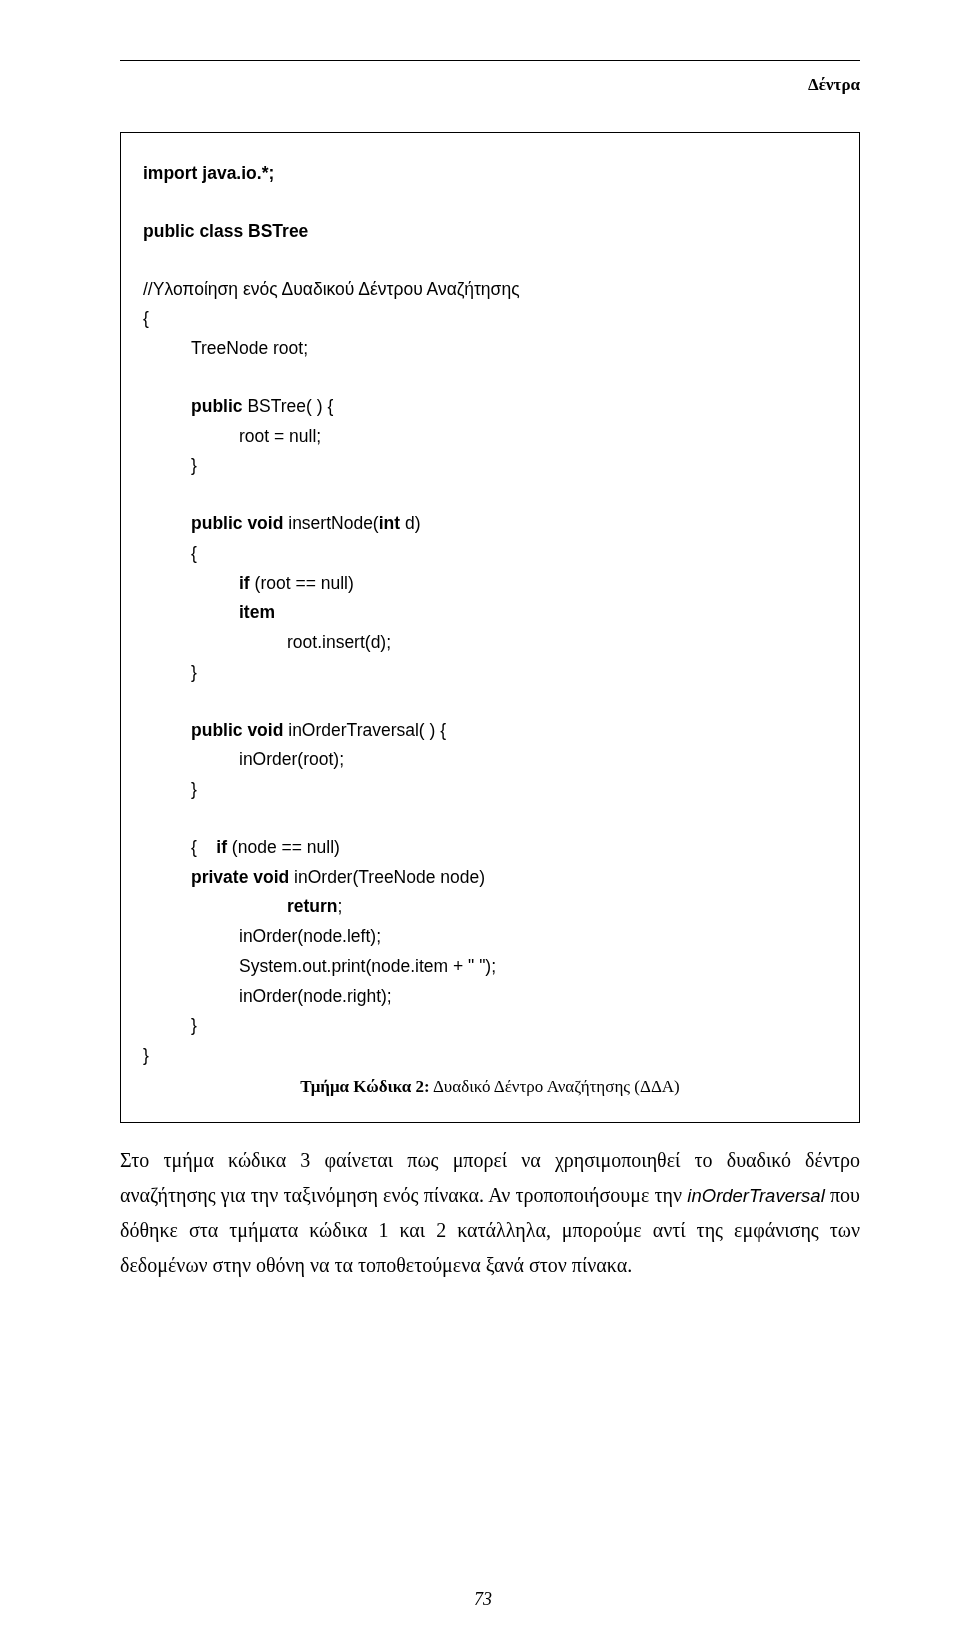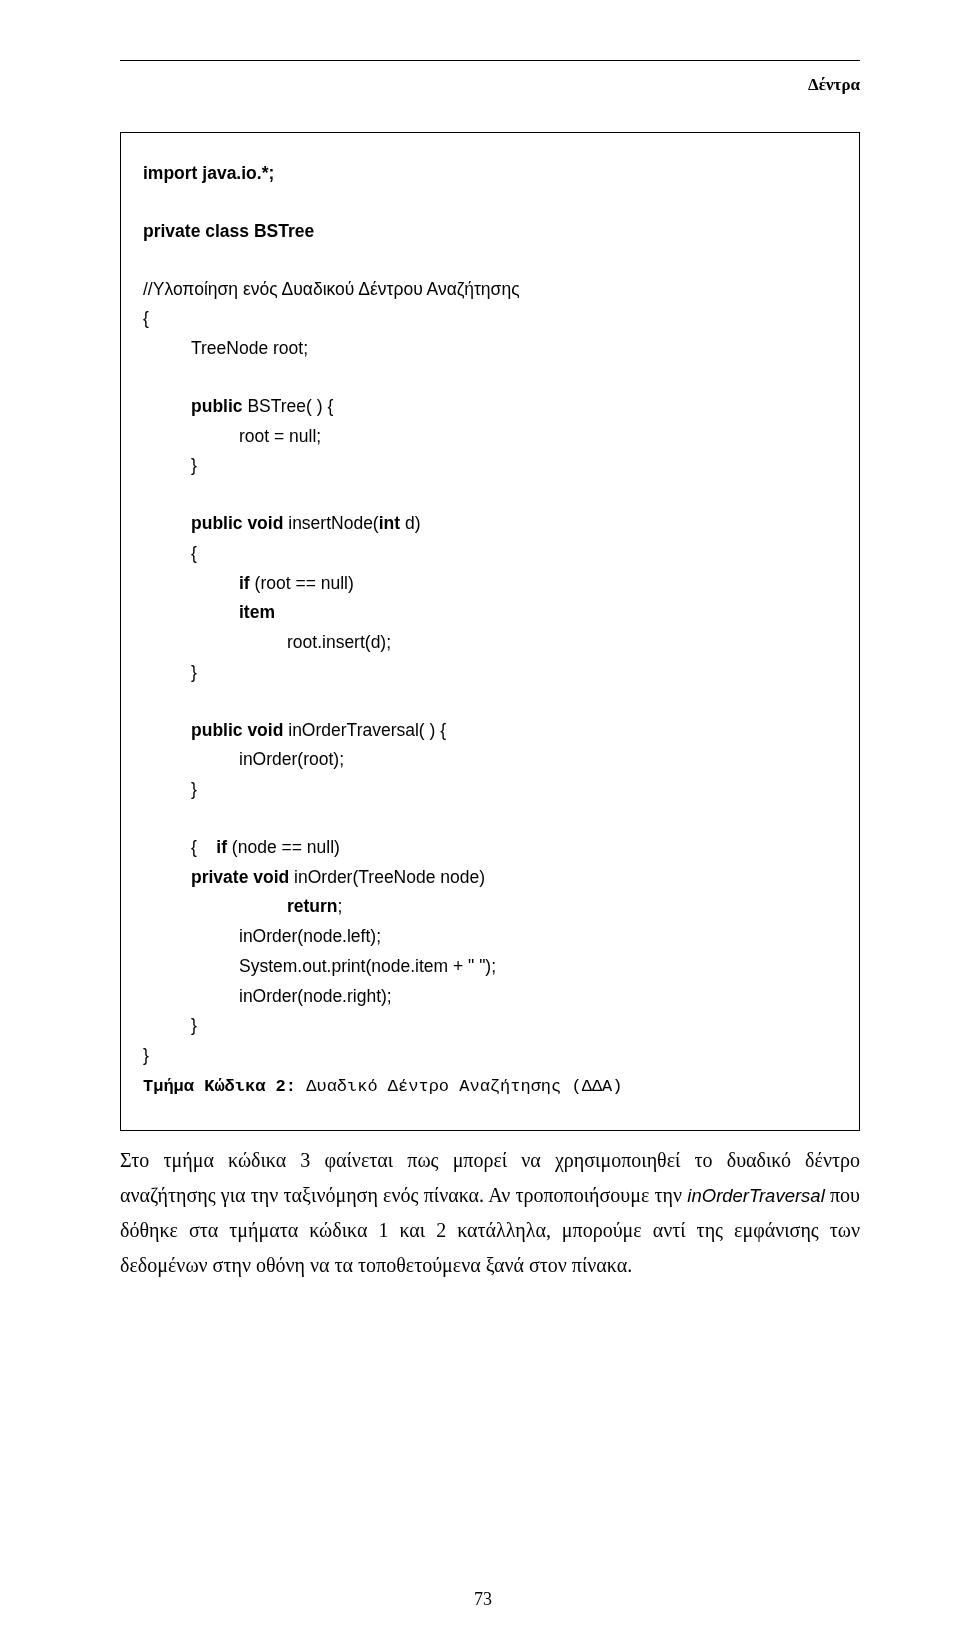--- a/index.html
+++ b/index.html
@@ -21,70 +21,72 @@
     margin-bottom: 14px;
   }
   .header-label {
     text-align: right;
     font-size: 17px;
     font-weight: bold;
     margin-bottom: 37px;
   }
   .code-box {
     border: 1.5px solid #000;
-    padding: 26px 22px 28px 22px;
+    padding: 26px 22px 20px 22px;
     font-family: Verdana, Geneva, sans-serif;
     font-size: 17.5px;
     line-height: 1.7;
-    margin-bottom: 12px;
+    margin-bottom: 20px;
   }
   .code-line {
     white-space: pre;
   }
   .bold { font-weight: bold; }
   .indent1 { padding-left: 48px; }
   .indent2 { padding-left: 96px; }
   .indent3 { padding-left: 144px; }
   .blank { height: 28px; }
   .caption {
-    font-family: Liberation Mono, monospace;
+    text-align: center;
+    font-family: Liberation Serif, serif;
     font-size: 17px;
     padding-top: 2px;
   }
   .body-text {
     font-size: 20px;
     line-height: 1.75;
     text-align: justify;
     margin-top: 6px;
   }
   .body-text .ident {
     font-family: Verdana, Geneva, sans-serif;
     font-style: italic;
     font-size: 18.5px;
   }
   .page-number {
     position: absolute;
     bottom: 30px;
     left: 6px;
     right: 0;
     text-align: center;
+    font-style: italic;
     font-size: 18px;
   }
 </style>
 </head>
 <body>
 
 <div class="page">
   <div class="top-rule"></div>
   <div class="header-label">Δέντρα</div>
 
   <div class="code-box">
     <div class="code-line"><span class="bold">import java.io.*;</span></div>
     <div class="blank"></div>
-    <div class="code-line"><span class="bold">private class BSTree</span></div>
+    <div class="code-line"><span class="bold">public class BSTree</span></div>
     <div class="blank"></div>
     <div class="code-line">//Υλοποίηση ενός Δυαδικού Δέντρου Αναζήτησης</div>
     <div class="code-line">{</div>
     <div class="code-line indent1">TreeNode root;</div>
     <div class="blank"></div>
     <div class="code-line indent1"><span class="bold">public</span><span> BSTree( ) {</span></div>
     <div class="code-line indent2">root = null;</div>
     <div class="code-line indent1">}</div>
     <div class="blank"></div>
     <div class="code-line indent1"><span class="bold">public void</span><span> insertNode(</span><span class="bold">int</span><span> d)</span></div>

